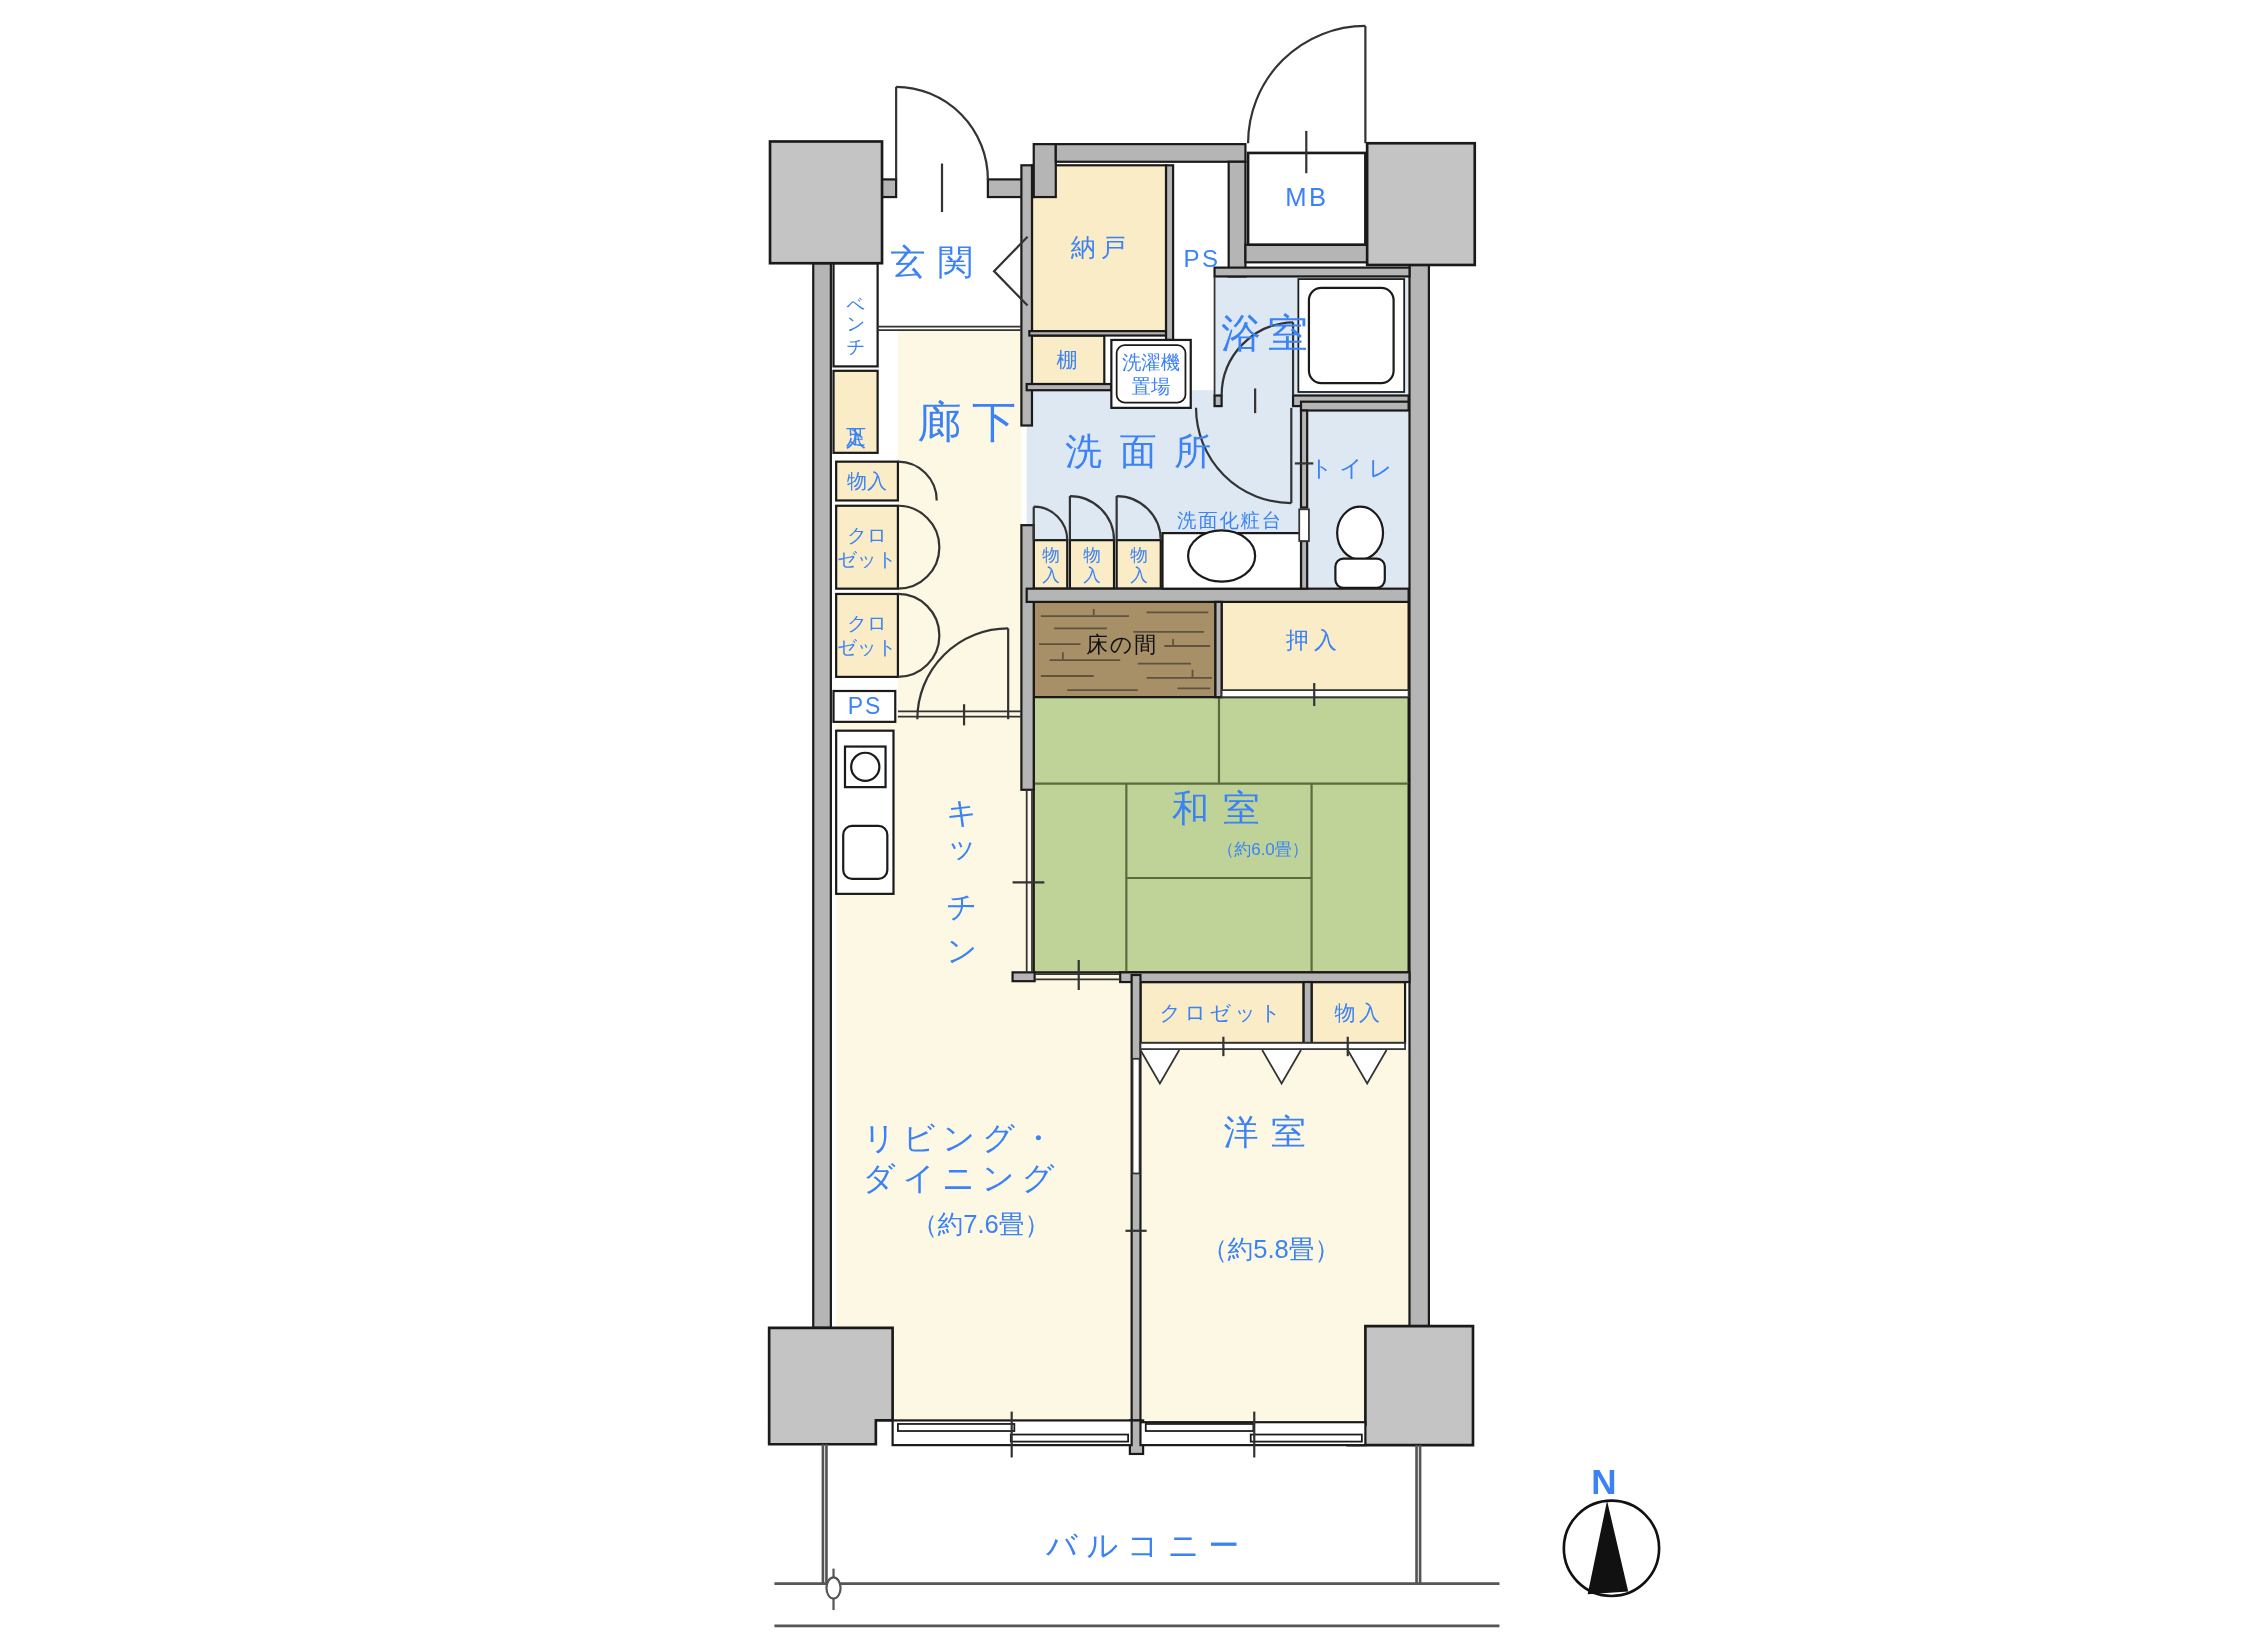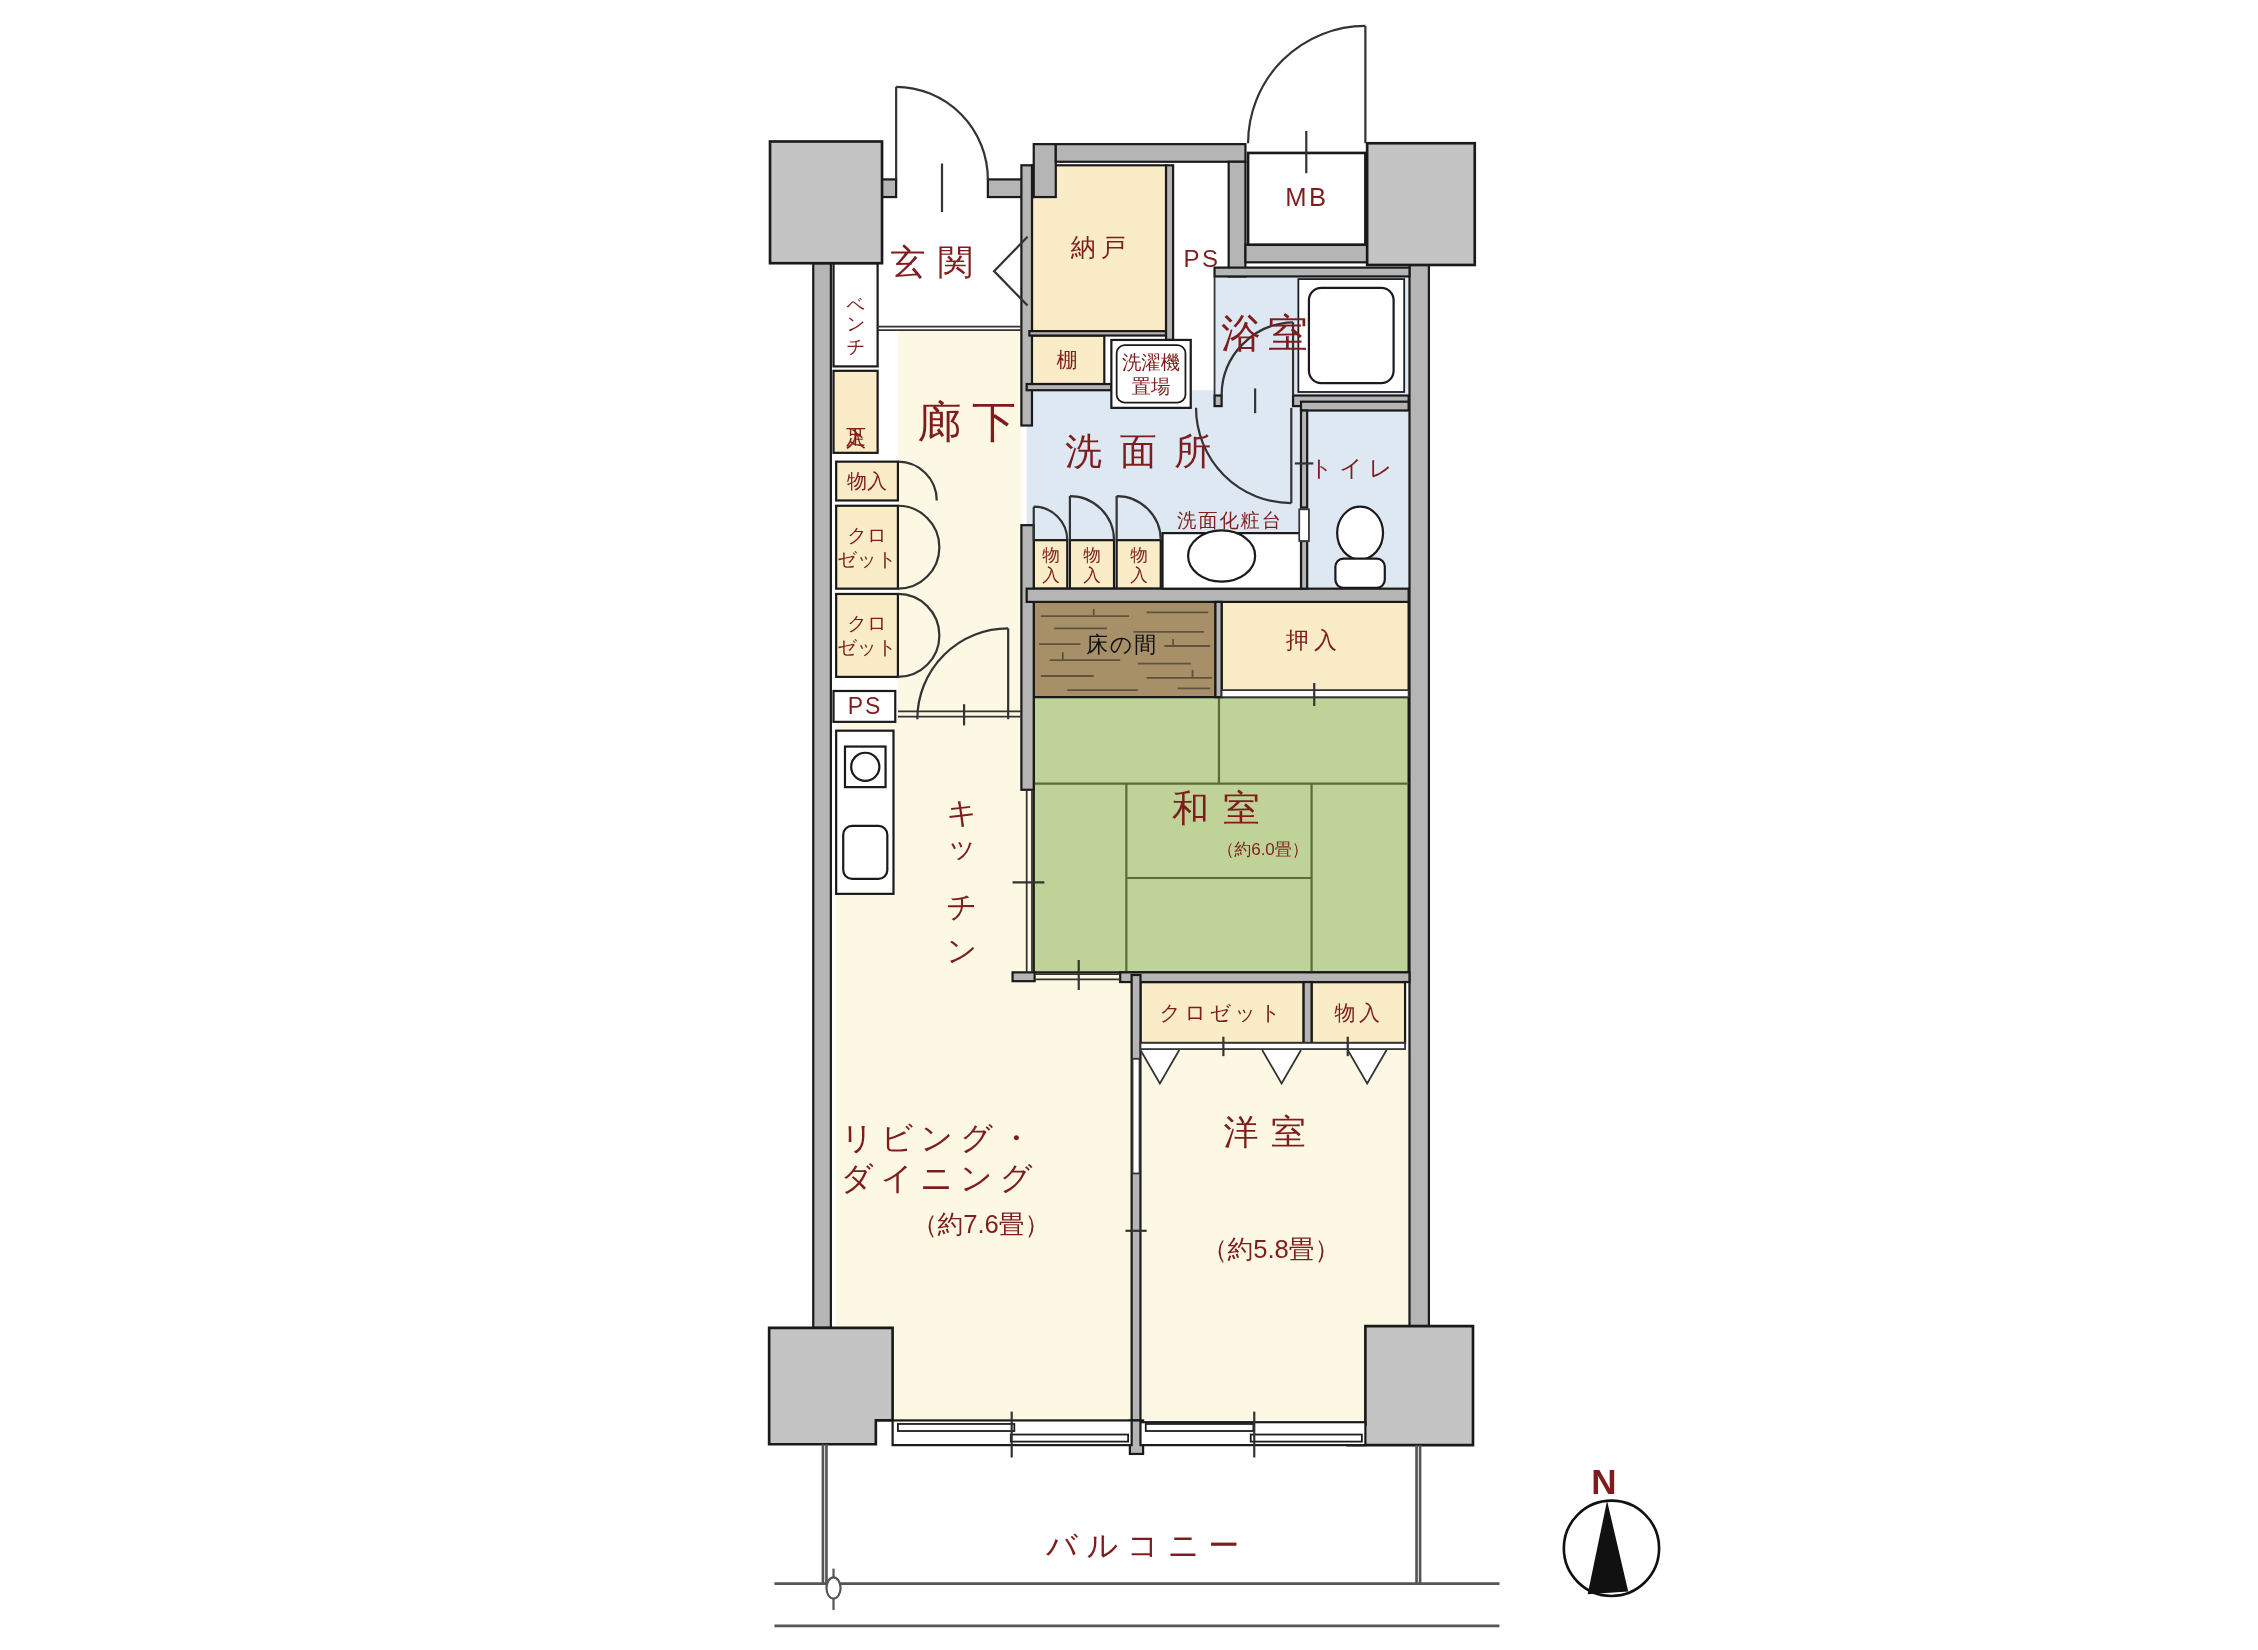--- a/index.html
+++ b/index.html
@@ -1,20 +1,20 @@
 <!DOCTYPE html>
 <html style="font-size:14px"><head>
 <meta charset="utf-8">
 <style>
   html,body{margin:0;padding:0;background:#ffffff;}
   .plan-stage{position:relative;width:2258px;height:1651px;background:#ffffff;overflow:hidden;
               font-family:"Liberation Sans","DejaVu Sans",sans-serif;color:#1a1a1a;}
   .plan-stage svg{position:absolute;left:0;top:0;}
   .lbl{position:absolute;transform:translate(-50%,-50%);white-space:pre-line;text-align:center;
-       color:#7f1d1d;line-height:1.25;pointer-events:none;}
+       color:#3b82f6;line-height:1.25;pointer-events:none;}
   .vert{writing-mode:vertical-rl;text-orientation:upright;}
 </style>
 </head>
 <body>
 
 <div class="plan-stage">
 
 <svg width="2258" height="1651" viewBox="0 0 2560 1871">
 
   <g stroke="none">
@@ -274,21 +274,21 @@
   <div class="lbl" style="left:1092px;top:565px;font-size:17.6px;line-height:1.15;">物
 入</div>
   <div class="lbl" style="left:1139px;top:565px;font-size:17.6px;line-height:1.15;">物
 入</div>
   <div class="lbl" style="left:1122px;top:645px;font-size:22px;letter-spacing:1.8px;color:#111;">床の間</div>
   <div class="lbl" style="left:1314px;top:640px;font-size:23px;letter-spacing:5.3px;">押入</div>
   <div class="lbl" style="left:1215px;top:809px;font-size:37px;letter-spacing:14px;margin-left:8px;">和室</div>
   <div class="lbl" style="left:1215px;top:850px;font-size:17px;margin-left:48px;">（約6.0畳）</div>
   <div class="lbl" style="left:1222px;top:1013px;font-size:21px;letter-spacing:3.5px;">クロゼット</div>
   <div class="lbl" style="left:1359px;top:1013px;font-size:21px;letter-spacing:3.5px;">物入</div>
-  <div class="lbl" style="left:940px;top:1158px;font-size:32px;letter-spacing:7px;">リビング・
+  <div class="lbl" style="left:962px;top:1158px;font-size:32px;letter-spacing:7px;">リビング・
 ダイニング</div>
   <div class="lbl" style="left:981px;top:1225px;font-size:25.6px;">（約7.6畳）</div>
   <div class="lbl" style="left:1271px;top:1132px;font-size:35px;letter-spacing:12.4px;">洋室</div>
   <div class="lbl" style="left:1271px;top:1250px;font-size:25.6px;">（約5.8畳）</div>
   <div class="lbl" style="left:1147px;top:1546px;font-size:31px;letter-spacing:8.8px;">バルコニー</div>
   <div class="lbl" style="left:1604px;top:1482px;font-size:35px;font-weight:bold;">N</div>
 </div>
 
 
 </body></html>

